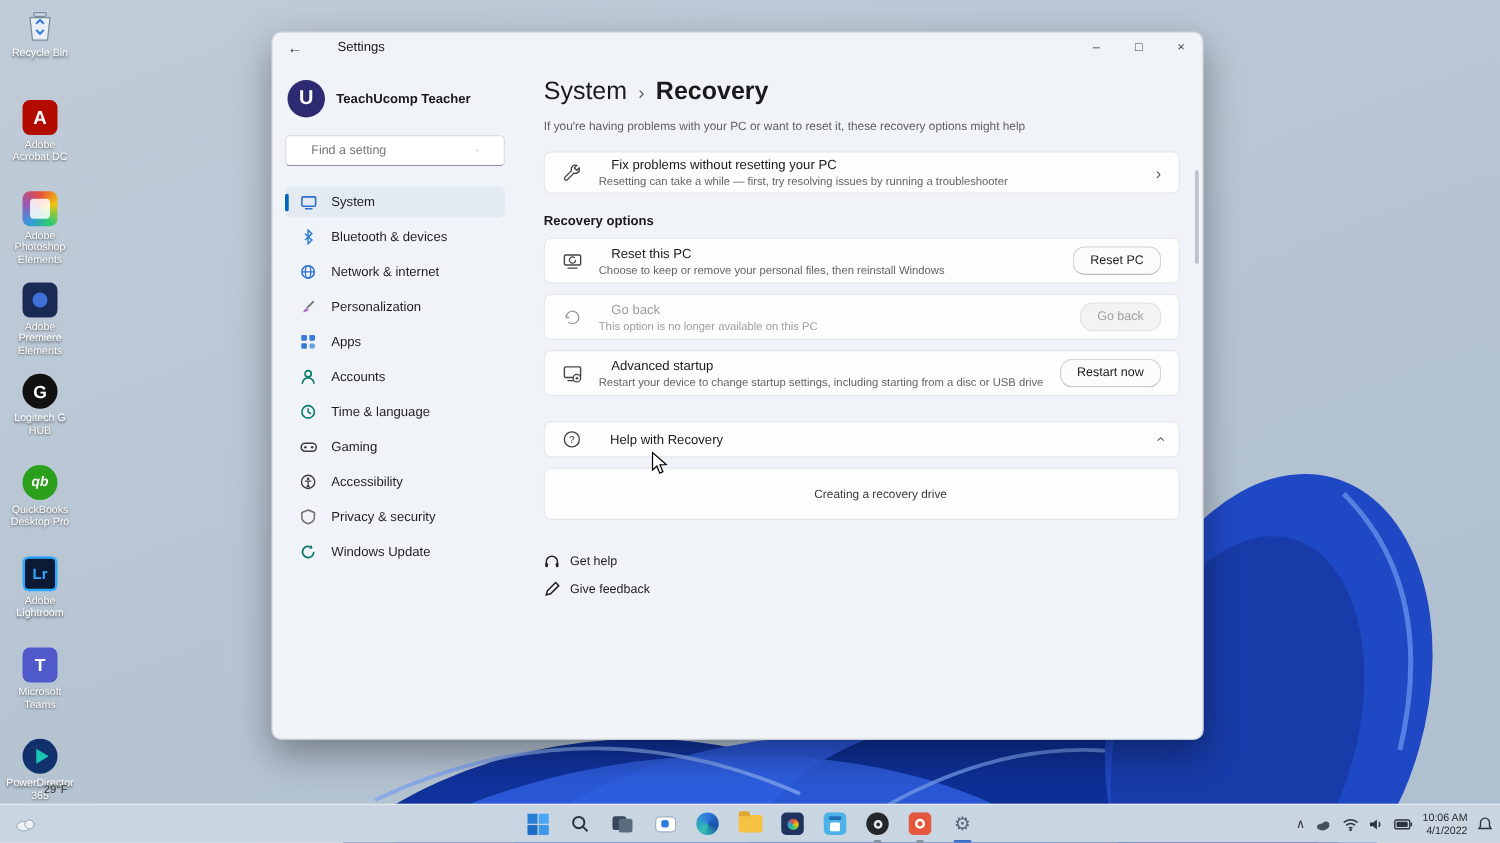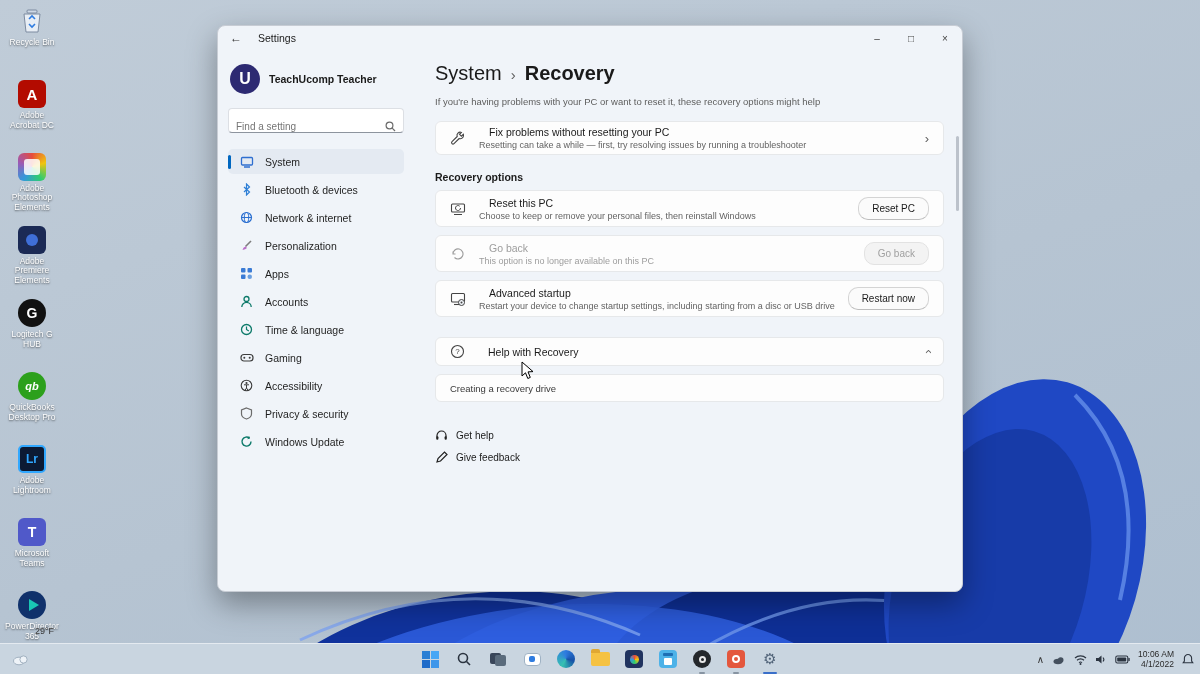--- a/index.html
+++ b/index.html
@@ -33,33 +33,33 @@
   .i-pdr { background:#10316b; border-radius:50%; }
   .i-pdr span { width:0;height:0;border-left:10px solid #19c5b4;
     border-top:6px solid transparent;border-bottom:6px solid transparent;margin-left:3px; }
 
   
   .win { position:absolute; left:217px; top:25px; width:746px; height:567px;
     background:#f0f4f9; border:1px solid #c7ccd4; border-radius:8px;
     box-shadow:0 12px 30px rgba(0,0,0,.35); overflow:hidden; }
   .titlebar { height:24px; display:flex; align-items:center; padding-left:12px; }
   .back-btn { font-size:12px; color:#333; width:20px; }
-  .tb-title { font-size:10.5px; color:#1a1a1a; margin-left:8px; }
+  .tb-title { font-size:10.5px; color:#1a1a1a; margin-left:20px; }
   .win-ctrls { margin-left:auto; display:flex; }
   .win-ctrls span { width:34px; height:24px; display:flex; align-items:center;
     justify-content:center; font-size:10px; color:#444; }
 
   .sidebar { position:absolute; left:0; top:24px; bottom:0; width:196px; padding:8px 10px; }
   .user-row { display:flex; align-items:center; gap:9px; margin:6px 0 2px 2px; }
   .avatar { width:30px; height:30px; border-radius:50%; background:#2d2a72; color:#fff;
     font-weight:bold; font-size:16px; display:flex; align-items:center; justify-content:center; }
   .user-name { font-size:10.5px; font-weight:bold; color:#1a1a1a; }
   .searchbox { margin-top:14px; height:25px; background:#fff; border:1px solid #dcdfe4;
-    border-bottom:1px solid #8d949e; border-radius:4px; display:flex; align-items:flex-end;
-    padding:0 7px; }
+    border-bottom:1px solid #8d949e; border-radius:4px; display:flex; align-items:center;
+    padding:0 20px; }
   .searchbox input { border:none; outline:none; flex:1; font-size:10px; color:#333;
     background:transparent; font-family:inherit; }
   .nav { margin-top:16px; display:flex; flex-direction:column; gap:3px; }
   .nav-item { position:relative; height:25px; display:flex; align-items:center; gap:11px;
     padding-left:11px; border-radius:5px; font-size:10.5px; color:#1f1f1f; }
   .nav-item.sel { background:#e4eaf2; }
   .nav-item.sel::before { content:""; position:absolute; left:0; top:5.5px; width:3px;
     height:14px; border-radius:2px; background:#0067c0; }
   .nav-ico { width:15px; height:15px; display:flex; align-items:center; justify-content:center; }
 
@@ -80,21 +80,21 @@
   .chev-up { display:inline-block; transform:rotate(-90deg); }
   .btn { font-family:inherit; font-size:10px; color:#1b1b1b; background:#fbfbfb;
     border:1px solid #d4d4d4; border-bottom-color:#bdbdbd; border-radius:10px;
     padding:5px 13px; }
   .card.disabled .c-title,.card.disabled .c-desc { color:#9d9d9d; }
   .btn.disabled { color:#a0a0a0; background:#f3f3f3; border-color:#e2e2e2; }
   .fix-card { margin-top:14px; height:34px; }
   .sec-label { margin:16px 0 7px; font-size:10.5px; font-weight:bold; color:#1b1b1b; }
   .opt-card { height:37px; margin-bottom:8px; }
   .exp-card { margin-top:20px; height:29px; }
-  .link-card { margin-top:8px; height:28px; padding-left:14px; }
+  .link-card { margin-top:8px; height:42px; padding-left:44px;justify-content:center; }
   .link-card .lnk { font-size:9.5px; color:#3a3a3a; }
   .footer { margin-top:27px; display:flex; flex-direction:column; gap:9px; }
   .f-link { display:flex; align-items:center; gap:8px; font-size:10px; color:#1b1b1b; }
 
   .scroll-thumb { position:absolute; right:3px; top:110px; width:3px; height:75px;
     background:#bcc2cb; border-radius:2px; }
   .cursor { position:absolute; left:521px; top:361px; }
 
   
   .taskbar { position:absolute; left:0; right:0; bottom:0; height:31px;

